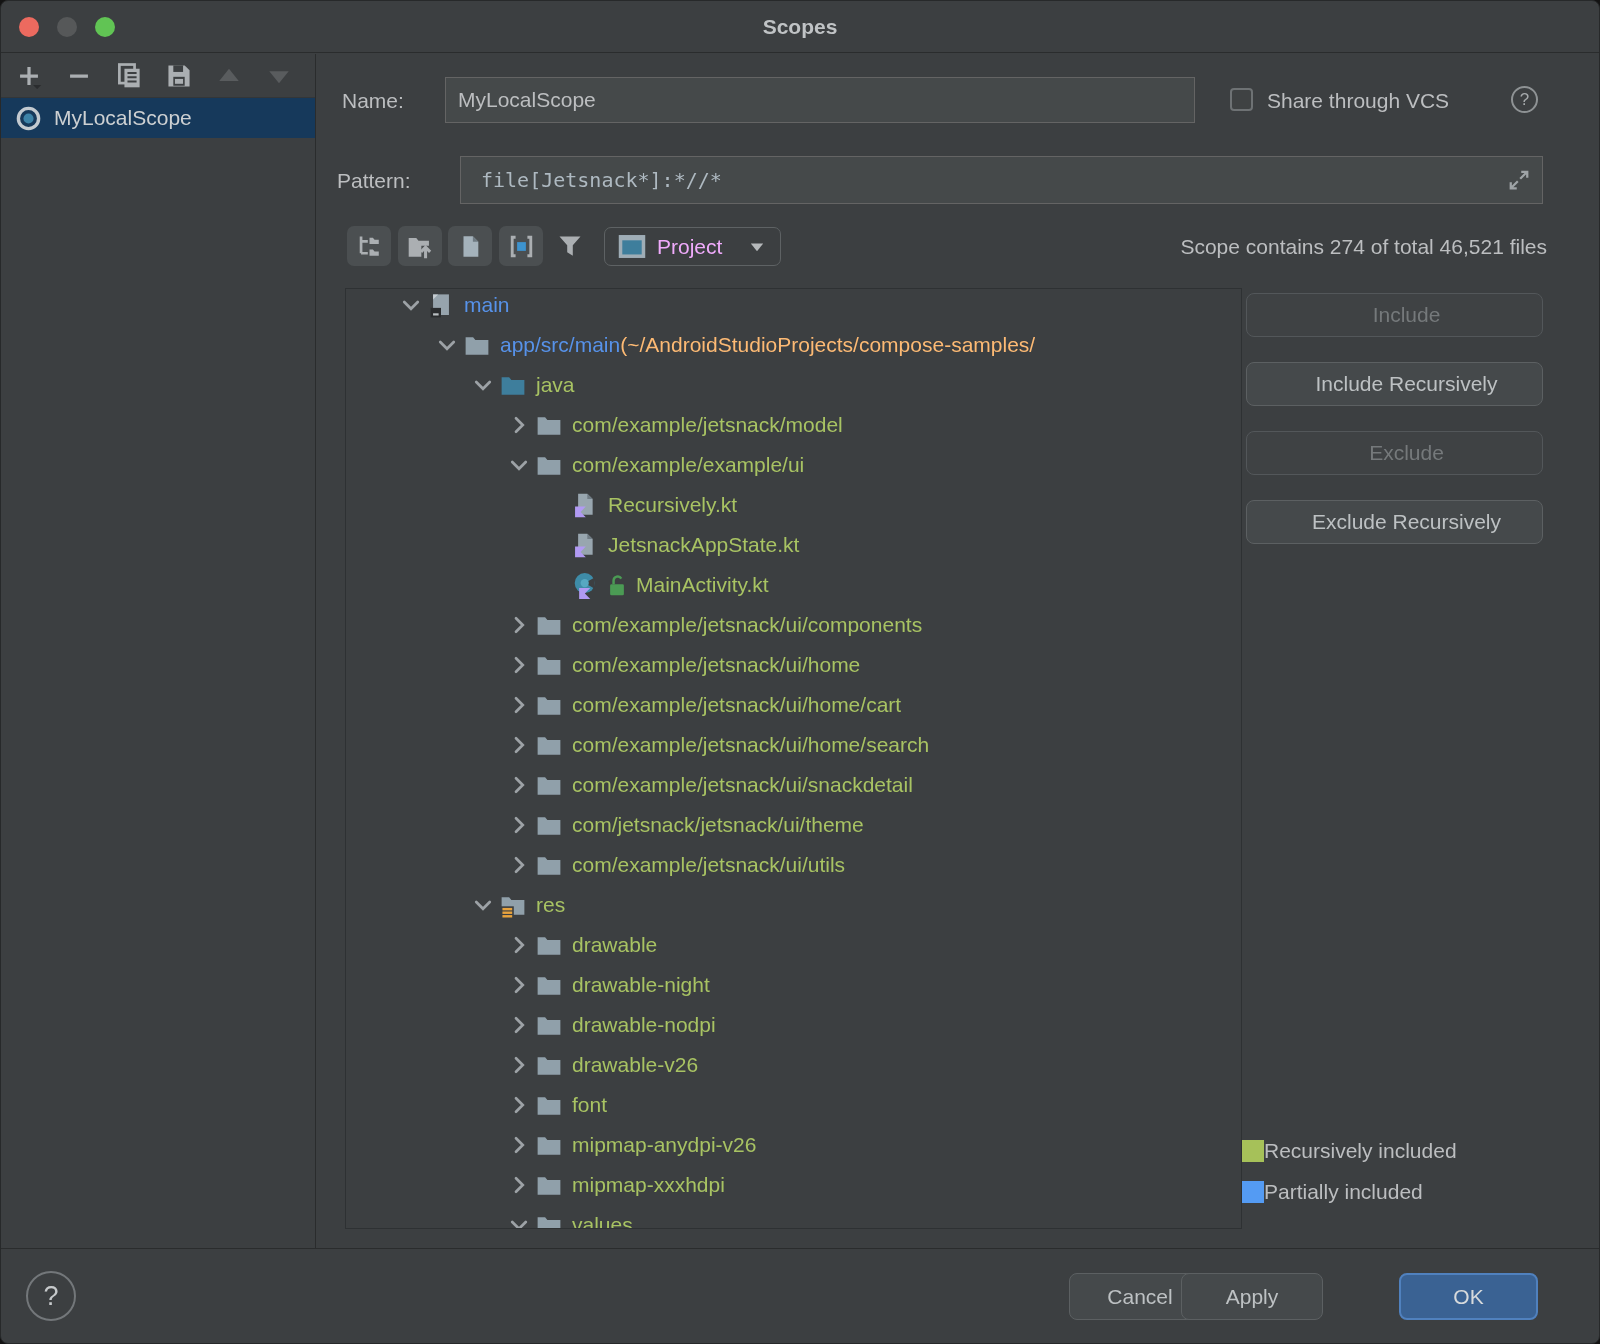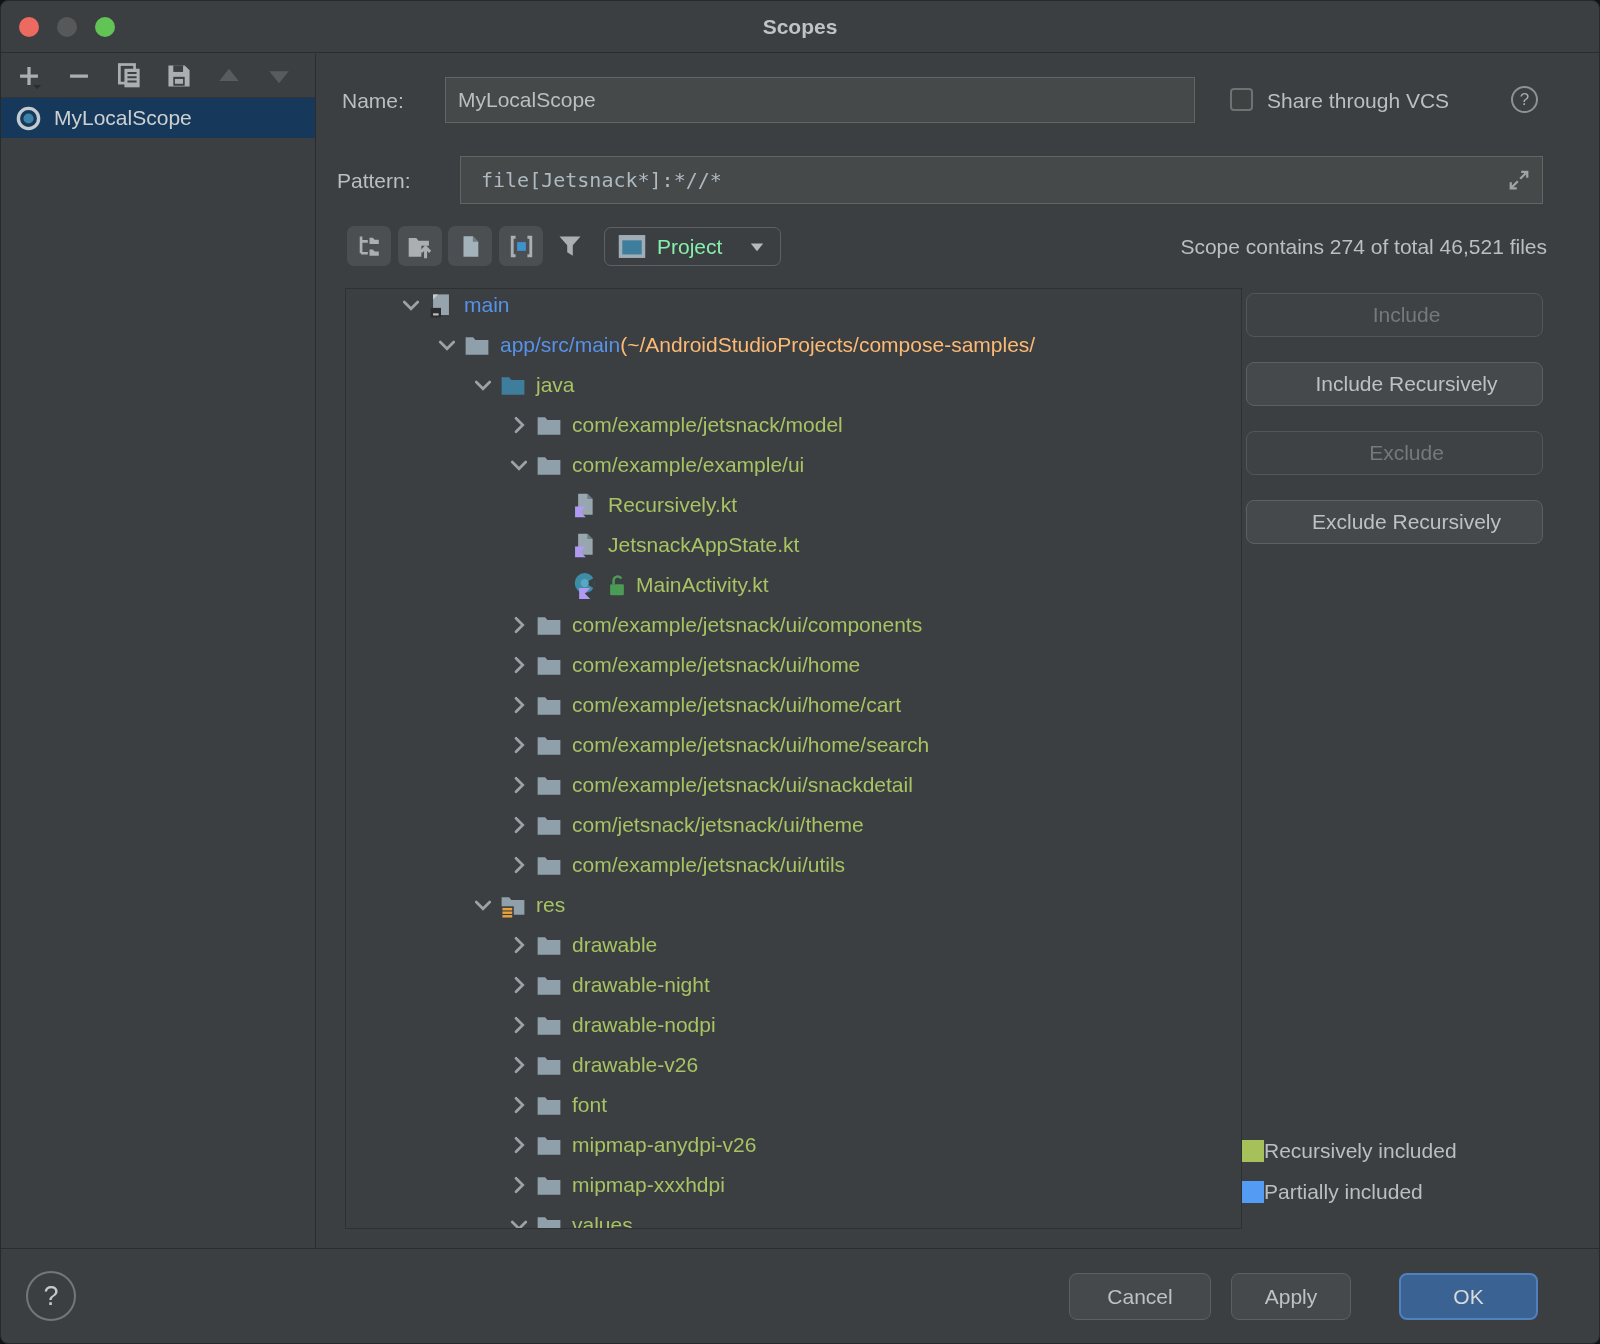--- a/index.html
+++ b/index.html
@@ -36,21 +36,21 @@
   #share-help { left:1194px; top:33px; }
   #pattern-label { left:20px; top:116px; }
   #pattern-field { left:143px; top:103px; width:1083px; height:48px; font-family:"DejaVu Sans Mono",monospace; font-size:20px; color:#aeb9c1; padding-left:20px; }
   #pattern-expand { position:absolute; left:1190px; top:115px; width:24px; height:24px; }
   
   .toggle-btn { position:absolute; top:173px; width:44px; height:40px; background:#4b4f51; border-radius:7px;
     display:flex; align-items:center; justify-content:center; }
   #funnel { position:absolute; left:237px; top:178px; width:32px; height:30px; display:flex; align-items:center; justify-content:center; }
   #combo { position:absolute; left:287px; top:174px; width:177px; height:39px; border:1px solid #5e6264; border-radius:7px;
     display:flex; align-items:center; padding:0 12px; gap:10px; }
-  #combo .label { color:#86efac; font-size:21px; flex:1; }
+  #combo .label { color:#f0abfc; font-size:21px; flex:1; }
   #summary { position:absolute; right:52px; top:182px; color:#bcbec0; font-size:21px; }
   
   #tree-panel { position:absolute; left:28px; top:235px; width:897px; height:941px;
     border:1px solid #2e3133; overflow:hidden; }
   #tree { position:absolute; top:-4px; left:0; right:-600px; }
   .trow { height:40px; display:flex; align-items:center; white-space:nowrap; }
   .tchev { width:30px; height:24px; flex:0 0 30px; display:flex; align-items:center; justify-content:center; }
   .ticon { width:30px; height:26px; flex:0 0 30px; display:flex; align-items:center; justify-content:center; margin-right:8px; }
   .ticon.extra { margin-left:-4px; margin-right:6px; width:26px; flex:0 0 26px; }
   .tlabel { font-size:21px; }
@@ -66,21 +66,21 @@
   .legend-row { position:absolute; left:925px; display:flex; align-items:center; }
   .legend-swatch { width:22px; height:22px; }
   .legend-label { color:#bcbec0; font-size:21px; }
   
   #footer { position:absolute; left:0; right:0; bottom:0; height:95px; border-top:1px solid #2a2c2d; }
   #help-btn { position:absolute; left:25px; top:22px; width:50px; height:50px; border-radius:50%;
     border:2px solid #73777a; color:#c6c9cb; font-size:27px; display:flex; align-items:center; justify-content:center; background:transparent; }
   .footer-btn { position:absolute; top:24px; height:47px; border-radius:8px; font-size:21px; font-family:"Liberation Sans",sans-serif;
     background:#45494b; border:1px solid #5c6062; color:#bdc1c3; }
   #cancel-btn { left:1068px; width:142px; }
-  #apply-btn  { left:1230px; width:120px; }
+  #apply-btn  { left:1180px; width:142px; }
   #ok-btn { left:1398px; width:139px; background:#3a6293; border:2px solid #5081be; color:#d7dadc; }
 </style>
 </head>
 <body>
 
 <div id="window">
 
   <div id="titlebar">
     <div class="tl" id="tl-close"></div>
     <div class="tl" id="tl-min"></div>

